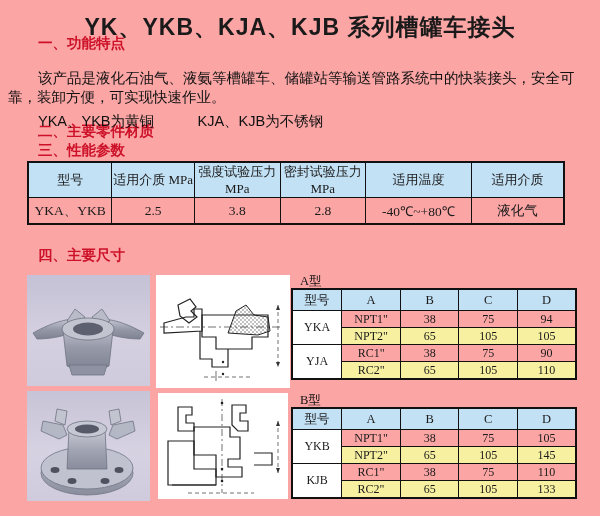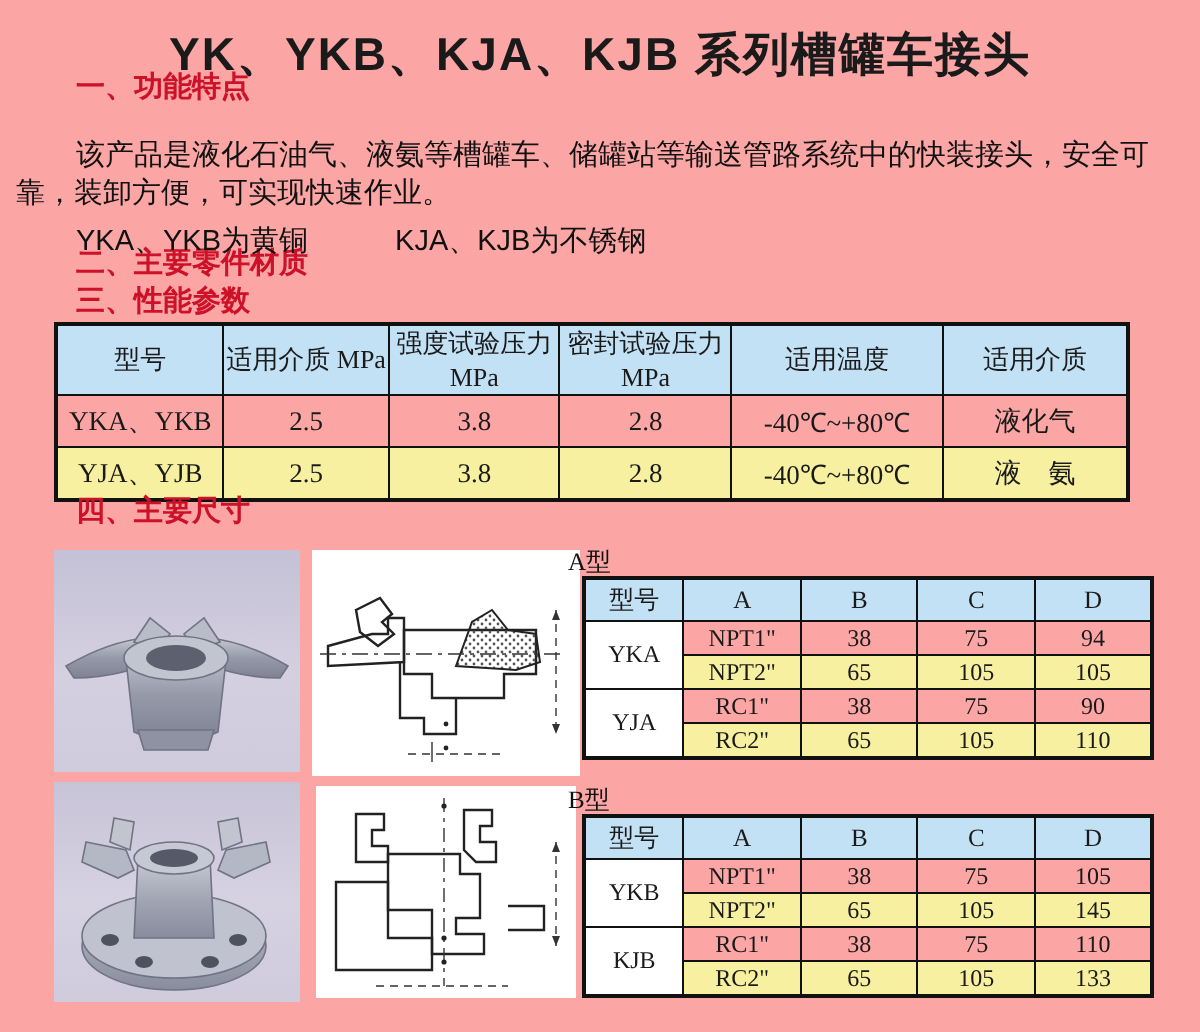--- a/index.html
+++ b/index.html
@@ -16,21 +16,21 @@
   table{border-collapse:collapse;}
   #perf-table{position:absolute;top:161px;left:27px;width:538px;
               font-family:"Liberation Serif",serif;font-size:13.5px;}
   #perf-table th,#perf-table td{border:1px solid #111;text-align:center;padding:0;}
   #perf-table{border:2px solid #111;}
   #perf-table th{background:#c3e1f5;height:26px;font-weight:normal;font-size:13px;}
   #perf-table td{height:25px;}
   tr.yellow td{background:#f6f0a0;}
 
   
-  .dim-label{position:absolute;left:284px;font-family:"Liberation Serif",serif;
+  .dim-label{position:absolute;left:300px;font-family:"Liberation Serif",serif;
              font-size:12.5px;color:#111;}
   .dim-table{position:absolute;left:291px;width:286px;border:2px solid #111;
              font-family:"Liberation Serif",serif;font-size:12px;}
   .dim-table th,.dim-table td{border:1px solid #111;text-align:center;padding:0;}
   .dim-table th{background:#c3e1f5;height:20px;font-weight:normal;font-size:12.5px;}
   .dim-table td{height:16px;}
   .dim-table td.model{background:#ffffff;font-size:12px;}
   .dim-table td.y{background:#f6f0a0;}
   .dim-table col.c-model{width:50px;}
   .dim-table col.c-dim{width:59px;}
@@ -73,28 +73,20 @@
       <th>适用介质</th>
     </tr>
     <tr>
       <td>YKA、YKB</td>
       <td>2.5</td>
       <td>3.8</td>
       <td>2.8</td>
       <td>-40℃~+80℃</td>
       <td>液化气</td>
     </tr>
-    <tr class="yellow">
-      <td>YJA、YJB</td>
-      <td>2.5</td>
-      <td>3.8</td>
-      <td>2.8</td>
-      <td>-40℃~+80℃</td>
-      <td>液　氨</td>
-    </tr>
   </tbody>
     </table>
 
   <div class="sec-head" style="top:246px">四、主要尺寸</div>
 
   <div class="photo" style="top:275px;left:27px">
     <svg width="123" height="111" viewBox="0 0 123 111">
       <defs>
         <linearGradient id="pbg1" x1="0" y1="0" x2="0" y2="1">
           <stop offset="0" stop-color="#c5c1d6"></stop>

